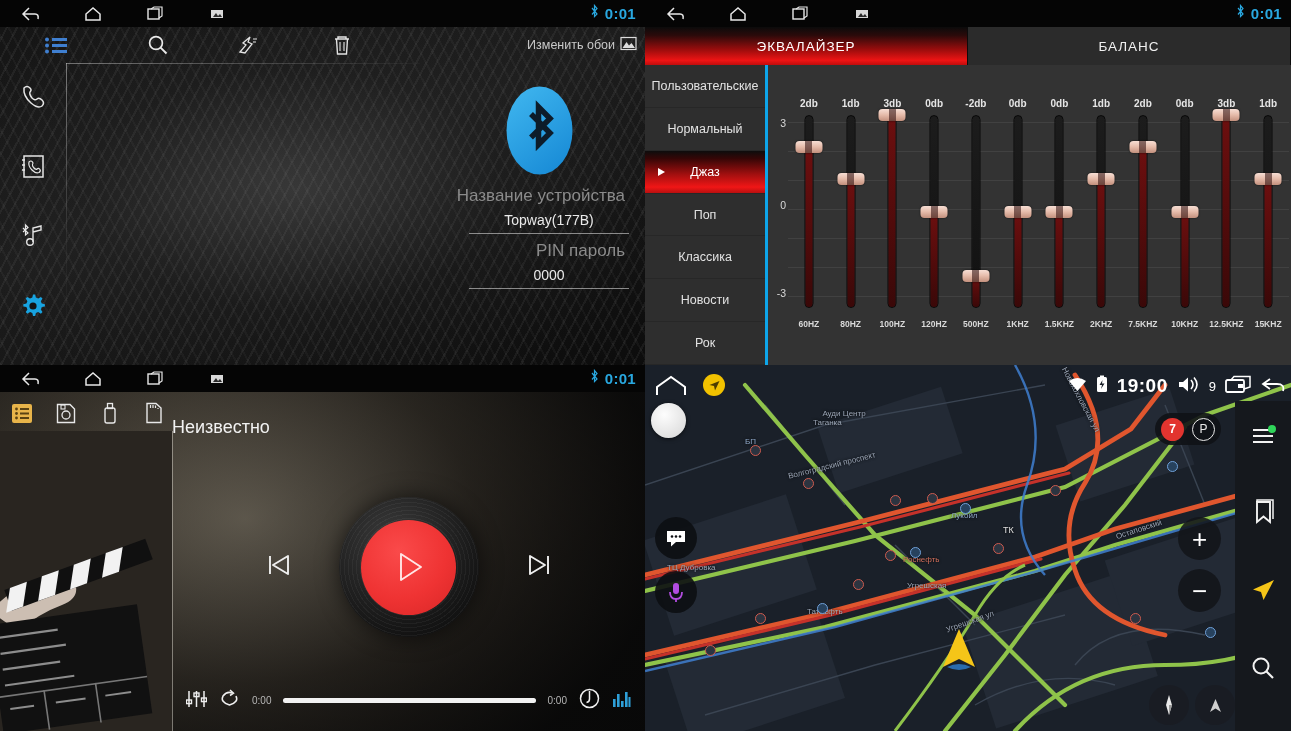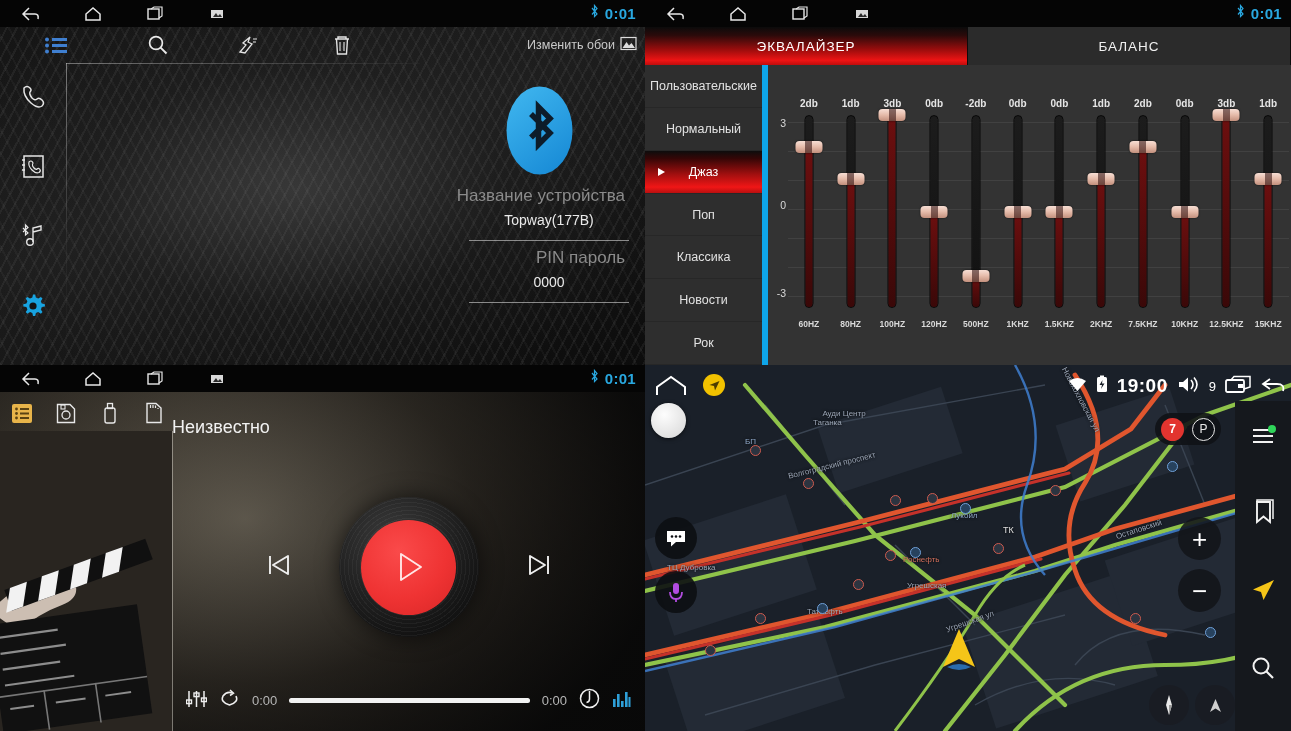--- a/index.html
+++ b/index.html
@@ -66,39 +66,39 @@
     background: linear-gradient(to right, rgba(200,200,200,.5), rgba(120,120,120,.06));
   }
   .p1-bt-logo { position: absolute; right: 68px; top: 84px; }
   .p1-fields {
     position: absolute; right: 16px; top: 186px; width: 230px;
     display: flex; flex-direction: column; align-items: flex-end;
   }
   .fld-label { color: #8b8b8b; font-size: 17px; padding-right: 4px; }
   .fld-value {
     width: 160px; text-align: center; color: #eaeaea; font-size: 14px;
-    padding: 6px 0 12px; border-bottom: 1px solid rgba(215,215,215,.6);
+    padding: 6px 0 5px; border-bottom: 1px solid rgba(215,215,215,.6);
     margin-bottom: 7px;
   }
 
   
   #p2 { background: #151515; }
   .eq-tabs { position: absolute; top: 27px; left: 0; right: 0; height: 38px; display: flex; }
   .eq-tab {
     flex: 1; display: flex; align-items: center; justify-content: center;
     color: #f0f0f0; font-size: 13.5px; letter-spacing: 1px;
     background: #2b2b2b; border-right: 1px solid #0c0c0c;
   }
   .eq-tab.active {
     background: linear-gradient(to bottom, #0b0b0b 0%, #2b0a0a 22%, #a20d0d 62%, #ee1414 88%, #c00d0d 100%);
     color: #fff;
   }
   .eq-body { position: absolute; top: 65px; left: 0; right: 0; bottom: 0; display: flex; }
   .eq-presets {
-    width: 123px; background: #2e2e2e; border-right: 6px solid #0ea5e9;
+    width: 123px; background: #2e2e2e; border-right: 3px solid #0ea5e9;
     display: flex; flex-direction: column;
   }
   .preset {
     flex: 1; display: flex; align-items: center; justify-content: center;
     color: #e2e2e2; font-size: 12.5px; position: relative;
     border-bottom: 1px solid #272727;
   }
   .preset.active {
     background: linear-gradient(to bottom, #0d0d0d 0%, #350606 18%, #a00f0f 55%, #f01616 86%, #b81010 100%);
     color: #fff;
@@ -184,21 +184,21 @@
   }
   .play-btn {
     width: 95px; height: 95px; border-radius: 50%;
     background: radial-gradient(circle at 40% 33%, #fa4a4a, #ef3333 55%, #d82626 100%);
     display: flex; align-items: center; justify-content: center;
   }
   .p3-bottom {
     position: absolute; bottom: 18px; left: 186px; right: 14px;
     display: flex; align-items: center; gap: 12px;
   }
-  .p3-time { color: #b6b6b6; font-size: 13px; }
+  .p3-time { color: #b6b6b6; font-size: 10px; }
   .p3-seek {
     flex: 1; height: 5px; border-radius: 3px;
     background: rgba(255,255,255,.2); position: relative;
   }
   .p3-seek::before {
     content: ""; position: absolute; left: 0; top: 0; bottom: 0; width: 100%;
     background: #f2f2f2; border-radius: 3px;
   }
 
   

